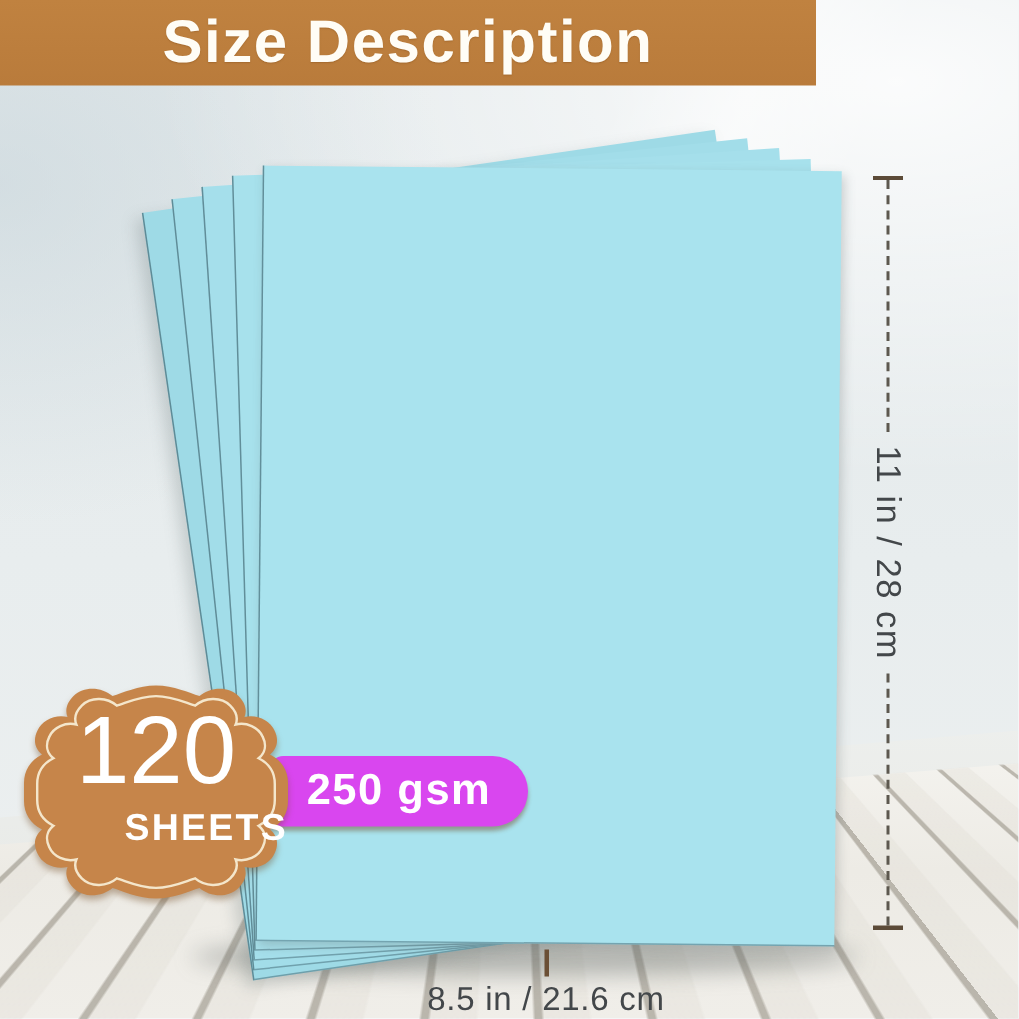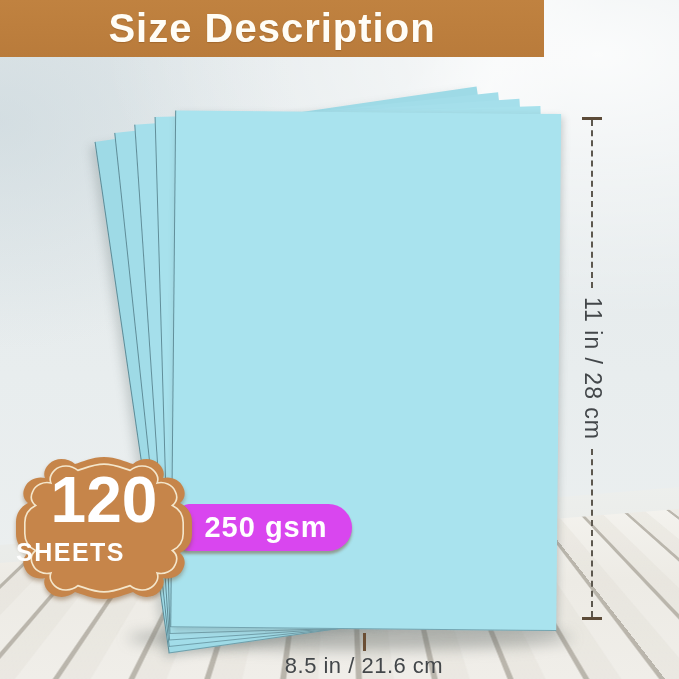--- a/index.html
+++ b/index.html
@@ -93,24 +93,24 @@
     box-shadow:0 3px 3px rgba(110,70,30,0.45);
     display:flex; align-items:center; justify-content:center;
   }
   .gsm-pill .txt{color:#FFFFFF; font-size:29px; font-weight:bold; letter-spacing:1px;}
   
   .badge{position:absolute; left:16px; top:452px; width:176px; height:152px;}
   .badge svg{position:absolute; inset:0; overflow:visible;
     filter:drop-shadow(0 3px 2px rgba(110,70,30,0.4));}
   .badge .count{
     position:absolute; left:0; right:0; top:14px; text-align:center;
-    color:#FFFFFF; font-size:64px; font-weight:bold; line-height:68px; letter-spacing:0;
+    color:#FFFFFF; font-size:64px; font-weight:normal; line-height:68px; letter-spacing:0;
   }
   .badge .unit{
-    position:absolute; left:0; right:0; top:86px; text-align:left;
+    position:absolute; left:0; right:0; top:86px; text-align:right;
     color:#FFFFFF; font-size:25px; font-weight:bold; letter-spacing:1.5px;
   }
 </style>
 </head>
 <body>
 
 <div class="stage">
 
   <div class="wall"></div>
 

